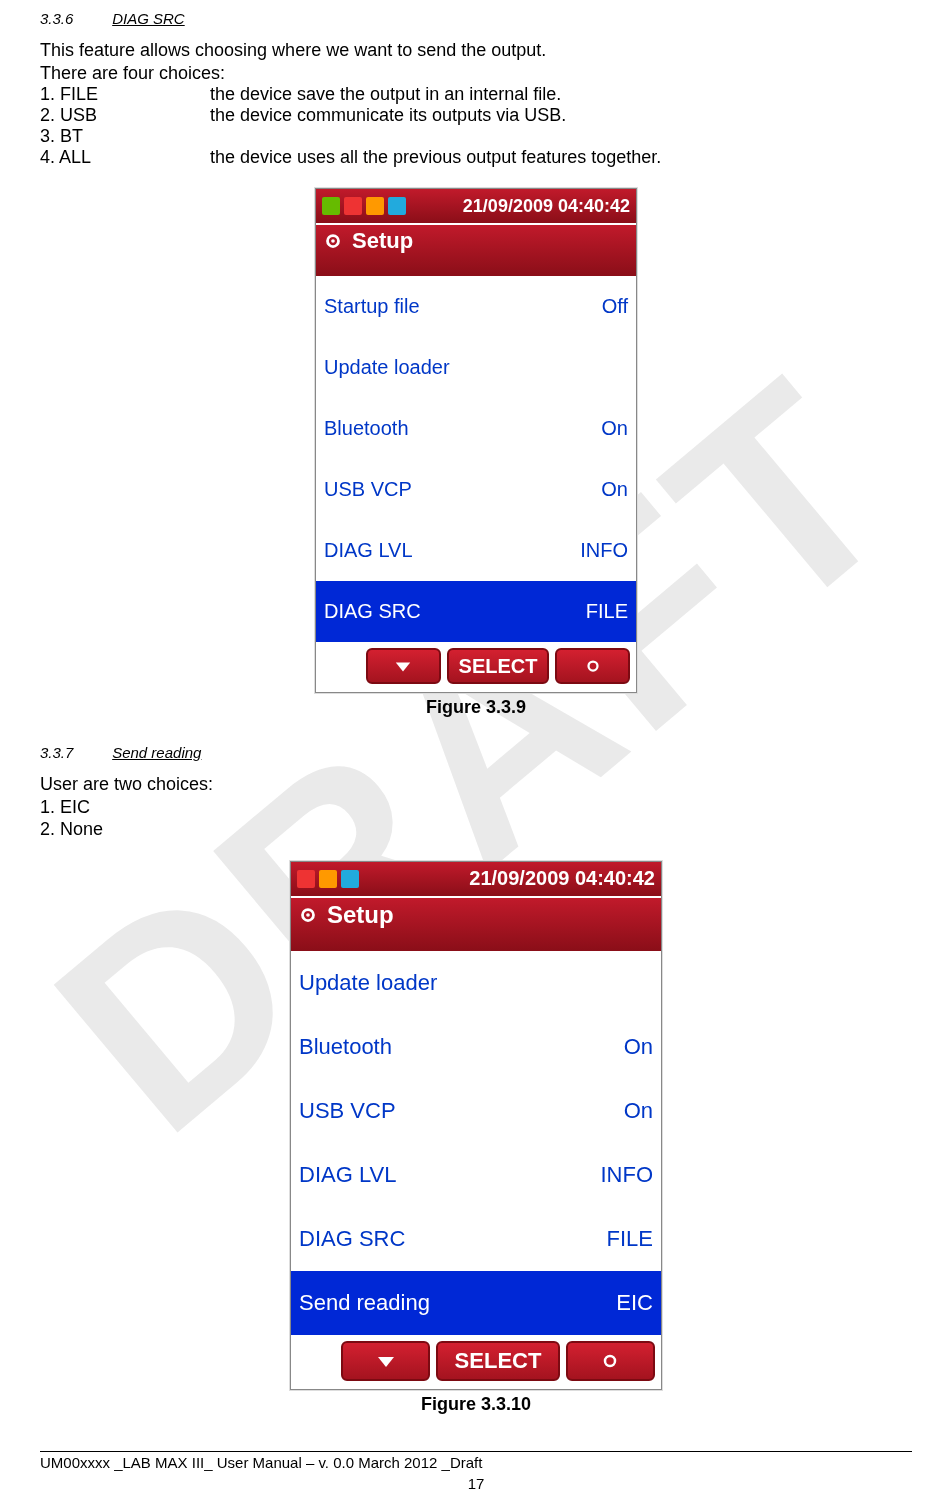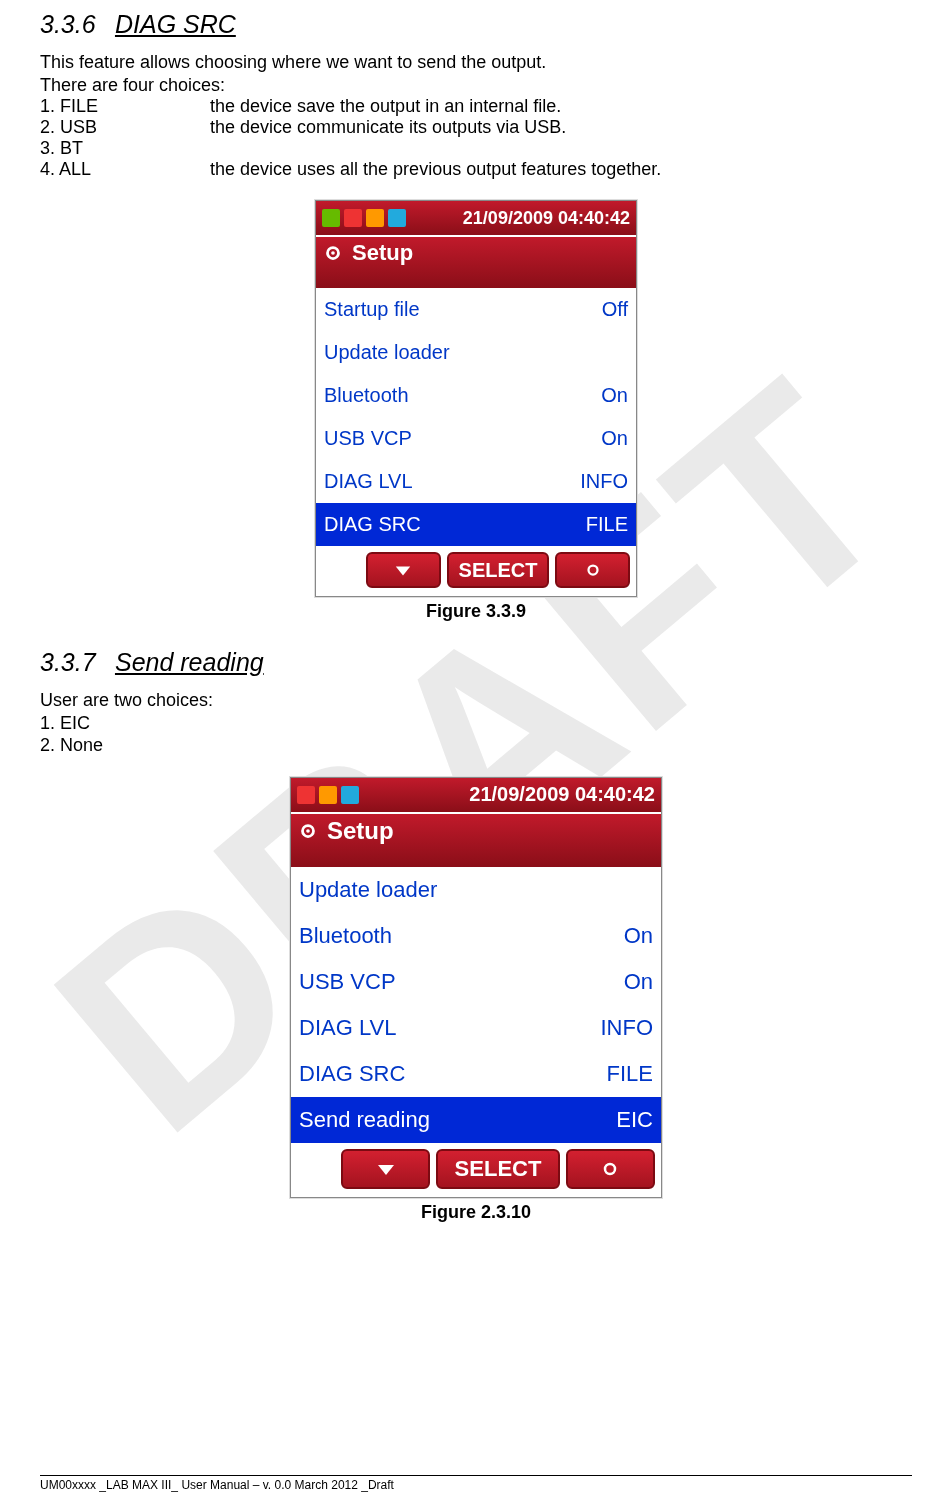--- a/index.html
+++ b/index.html
@@ -23,21 +23,21 @@
   font-weight: bold;
   color: #d9d9d9;
   opacity: 0.55;
   pointer-events: none;
   white-space: nowrap;
   letter-spacing: 6px;
   z-index: 0;
 }
 .content { position: relative; z-index: 1; }
 h3.section-heading {
-  font-size: 25px;
+  font-size: 15px;
   font-style: italic;
   font-weight: normal;
   margin: 0 0 12px 0;
 }
 h3.section-heading .num { display:inline-block; width:68px; font-style: italic; }
 h3.section-heading .title { text-decoration: underline; }
 p { margin: 0; line-height: 1.25; }
 .choice-row { display: flex; }
 .choice-row .key { width: 170px; }
 
@@ -74,21 +74,21 @@
   display:flex; align-items:center;
   background: linear-gradient(#c11a2b, #8a0e18);
   color: #fff; padding: 3px 6px 22px 6px; gap:8px;
   border-top: 2px solid #fff;
 }
 .device-setup .gear { width:22px;height:22px; }
 .device-setup span.lbl { font-weight: bold; font-size: 22px; }
 .device.wide .device-setup span.lbl{ font-size:24px; }
 .menu-row {
   display:flex; justify-content:space-between;
-  padding: 10px 8px;
+  padding: 19px 8px;
   color:#0037c7;
 }
 .menu-row.sel { background:#0028d6; color:#fff; }
 .device-softkeys {
   display:flex; gap:6px; padding:6px 6px 8px 6px;
   background:#fff;
   margin-left:44px;
 }
 .softkey {
   flex:1;
@@ -97,21 +97,21 @@
   height: 32px;
   display:flex; align-items:center; justify-content:center;
   color:#fff; font-weight:bold;
   border: 2px solid #7c0a12;
 }
 .device.wide .softkey{ height:36px; font-size:22px; }
 .figure-caption { text-align:center; font-weight:bold; margin-bottom: 26px; }
 
 .footer {
   position: absolute; left: 40px; right: 40px; bottom: 20px;
-  font-size: 12px;
+  font-size: 15px;
 }
 .footer-line { border-top: 1px solid #000; margin-bottom: 2px; }
 .footer-page { text-align: center; margin-top: 4px; }
 </style>
 </head>
 <body>
 
 <div class="watermark">DRAFT</div>
 
 <div class="content">
@@ -250,20 +250,21 @@
           </svg>
       </div>
       <div class="softkey" style="flex:1.4">SELECT</div>
       <div class="softkey">
         <svg width="20" height="20" viewBox="0 0 24 24">
             <circle cx="12" cy="12" r="6" fill="none" stroke="#fff" stroke-width="3"></circle>
           </svg>
       </div>
     </div>
   </div>
-  <div class="figure-caption">Figure 2.3.10</div>
+  <div class="figure-caption">Figure 3.3.10</div>
 
 </div>
 
 <div class="footer">
   <div class="footer-line"></div>
   <div>UM00xxxx _LAB MAX III_ User Manual – v. 0.0 March 2012 _Draft</div>
+  <div class="footer-page">17</div>
 </div>
 
 </body></html>

